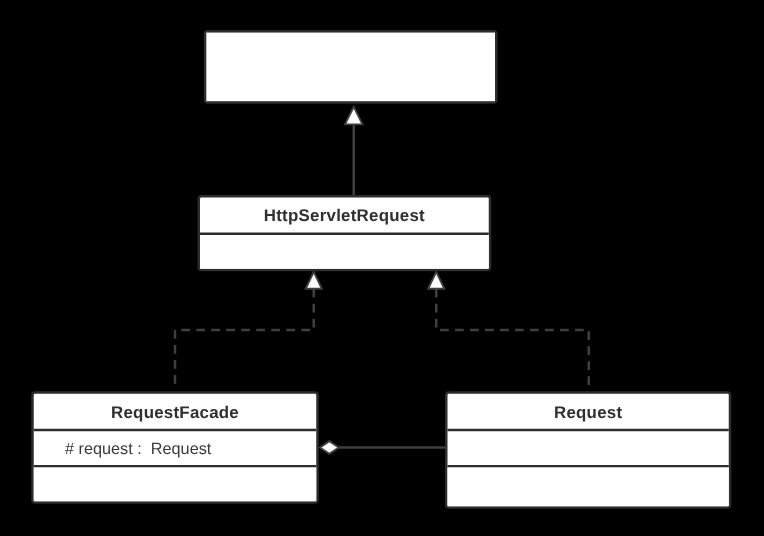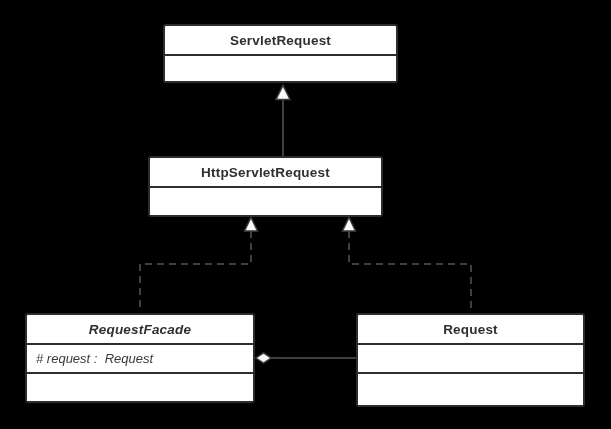--- a/index.html
+++ b/index.html
@@ -42,34 +42,34 @@
     font-weight: bold;
     color: #303030;
     letter-spacing: 0.2px;
   }
   .uml-field {
     flex: none;
     height: 27px;
     border-bottom: 2px solid #2d2d2d;
     display: flex;
     align-items: center;
-    padding-left: 9px;
+    padding-left: 25px;
     font-size: 13px;
     color: #3a3a3a;
     white-space: pre;
   }
   .uml-field.empty { padding-left: 0; }
   .uml-empty {
     flex: 1;
     background: #ffffff;
   }
   
   .c-servletrequest     { left: 163px; top: 24px;  width: 235px; height: 59px; }
-  .c-httpservletrequest { left: 148px; top: 156px; width: 235px; height: 61px; }
-  .c-requestfacade      { left: 25px;  top: 313px; width: 230px; height: 90px; font-style: italic; }
+  .c-httpservletrequest { left: 158px; top: 156px; width: 235px; height: 61px; }
+  .c-requestfacade      { left: 25px;  top: 313px; width: 230px; height: 90px; }
   .c-request            { left: 356px; top: 313px; width: 229px; height: 94px; }
 </style>
 </head>
 <body>
 
 <div class="canvas">
 
   <svg class="connectors" viewBox="0 0 611 429" xmlns="http://www.w3.org/2000/svg">
 
     <g>
@@ -87,21 +87,20 @@
       <polygon points="349,217.5 355.5,231 342.5,231" fill="#fbfbfb" stroke="#3f3f3f" stroke-width="1.5"></polygon>
     </g>
 
     <g>
       <line x1="270" y1="358" x2="357" y2="358" stroke="#3f3f3f" stroke-width="2"></line>
       <polygon points="256,358 263.5,353 271,358 263.5,363" fill="#fbfbfb" stroke="#3f3f3f" stroke-width="1.5"></polygon>
     </g>
   </svg>
 
   <div class="uml-class c-servletrequest">
-    <div class="uml-title">ServletRequest</div>
     <div class="uml-empty"></div>
   </div>
 
   <div class="uml-class c-httpservletrequest">
     <div class="uml-title">HttpServletRequest</div>
     <div class="uml-empty"></div>
   </div>
 
   <div class="uml-class c-requestfacade">
     <div class="uml-title">RequestFacade</div>

